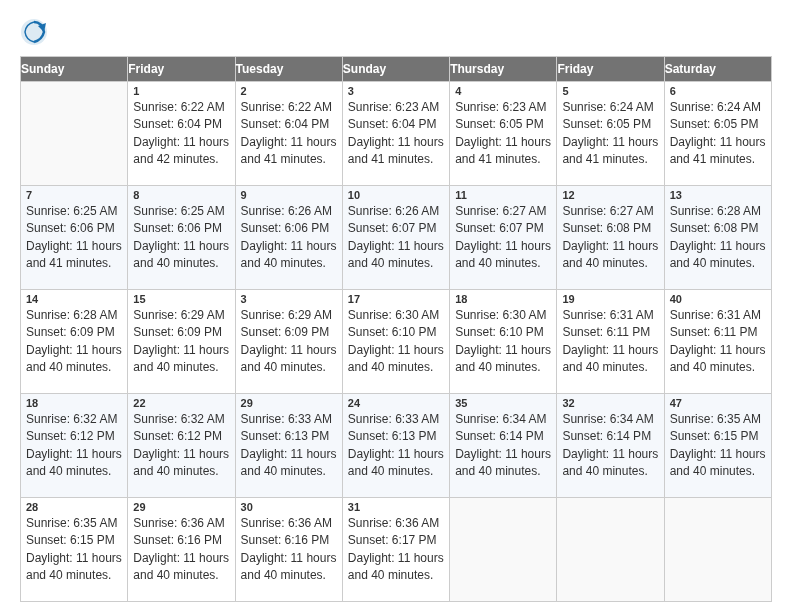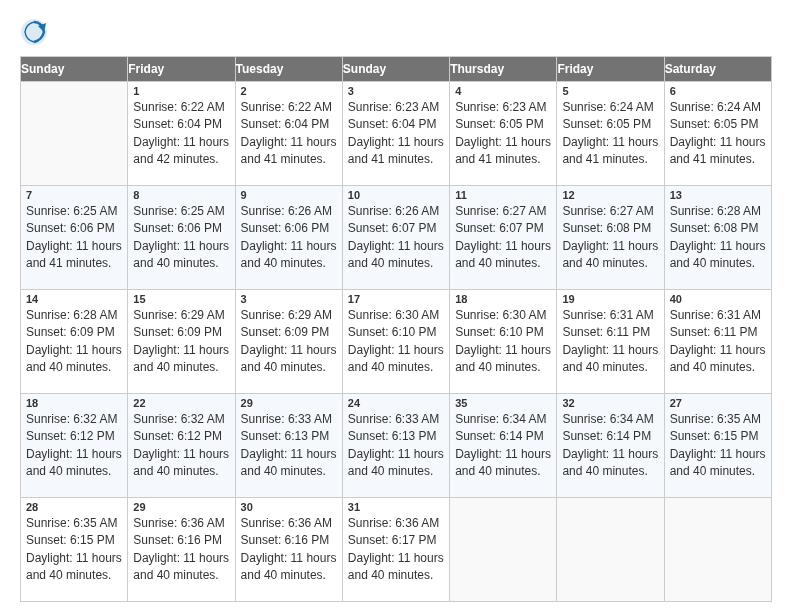--- a/index.html
+++ b/index.html
@@ -192,21 +192,21 @@
           <td><span class="day-number">22</span>
 <span class="day-info">Sunrise: 6:32 AM<br>Sunset: 6:12 PM<br>Daylight: 11 hours and 40 minutes.</span></td>
           <td><span class="day-number">29</span>
 <span class="day-info">Sunrise: 6:33 AM<br>Sunset: 6:13 PM<br>Daylight: 11 hours and 40 minutes.</span></td>
           <td><span class="day-number">24</span>
 <span class="day-info">Sunrise: 6:33 AM<br>Sunset: 6:13 PM<br>Daylight: 11 hours and 40 minutes.</span></td>
           <td><span class="day-number">35</span>
 <span class="day-info">Sunrise: 6:34 AM<br>Sunset: 6:14 PM<br>Daylight: 11 hours and 40 minutes.</span></td>
           <td><span class="day-number">32</span>
 <span class="day-info">Sunrise: 6:34 AM<br>Sunset: 6:14 PM<br>Daylight: 11 hours and 40 minutes.</span></td>
-          <td><span class="day-number">27</span>
+          <td><span class="day-number">47</span>
 <span class="day-info">Sunrise: 6:35 AM<br>Sunset: 6:15 PM<br>Daylight: 11 hours and 40 minutes.</span></td>
         </tr>
         <tr>
           <td><span class="day-number">28</span>
 <span class="day-info">Sunrise: 6:35 AM<br>Sunset: 6:15 PM<br>Daylight: 11 hours and 40 minutes.</span></td>
           <td><span class="day-number">29</span>
 <span class="day-info">Sunrise: 6:36 AM<br>Sunset: 6:16 PM<br>Daylight: 11 hours and 40 minutes.</span></td>
           <td><span class="day-number">30</span>
 <span class="day-info">Sunrise: 6:36 AM<br>Sunset: 6:16 PM<br>Daylight: 11 hours and 40 minutes.</span></td>
           <td><span class="day-number">31</span>

